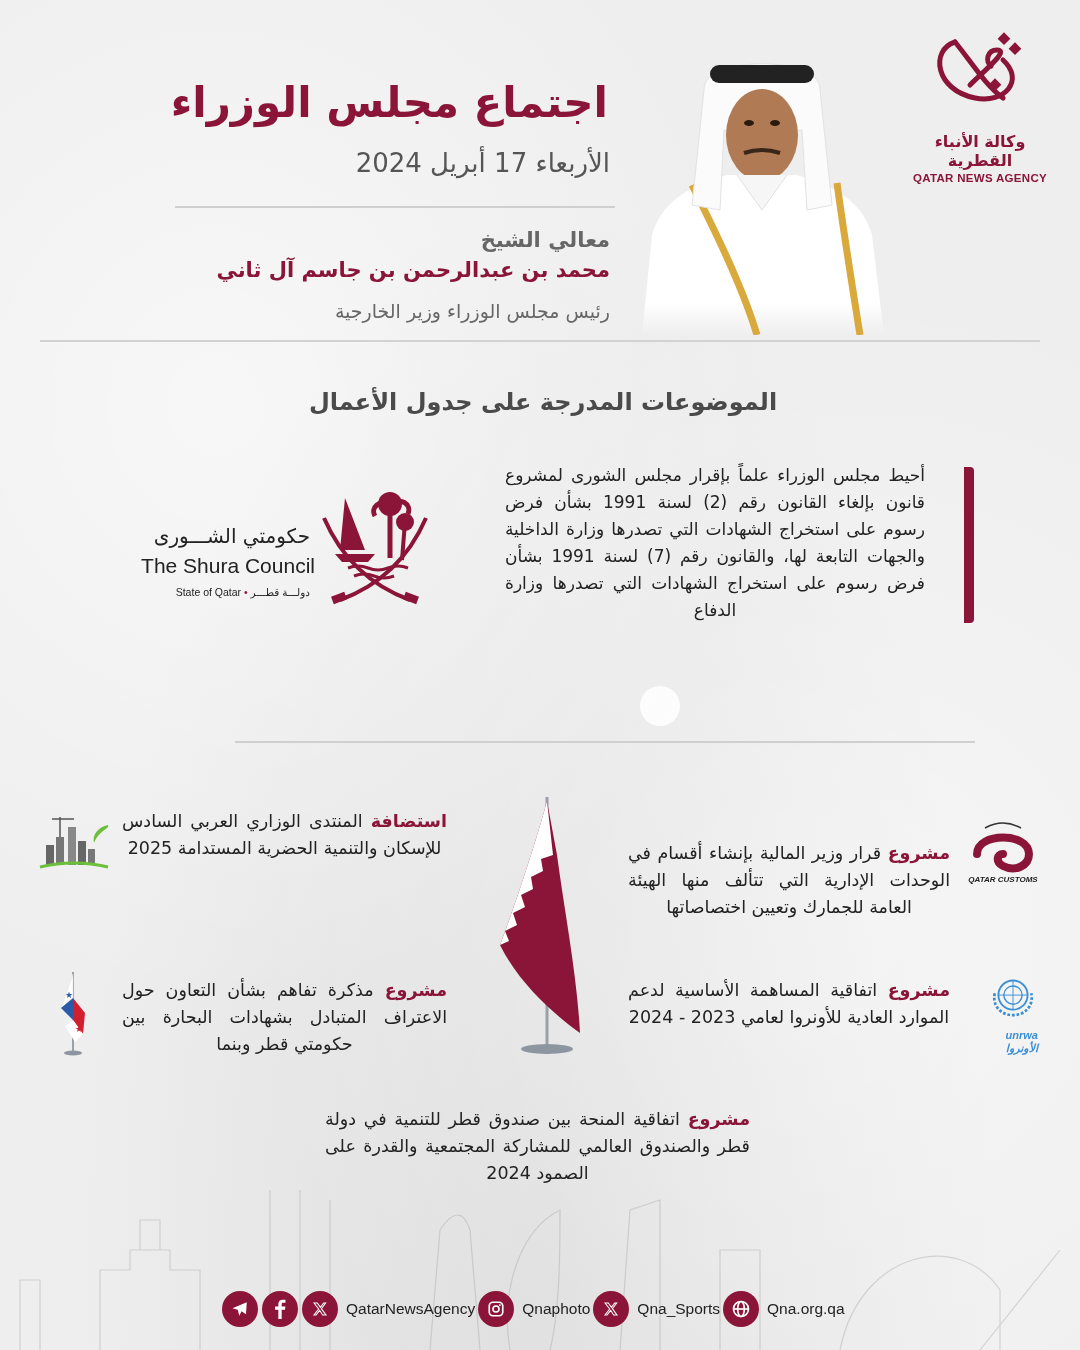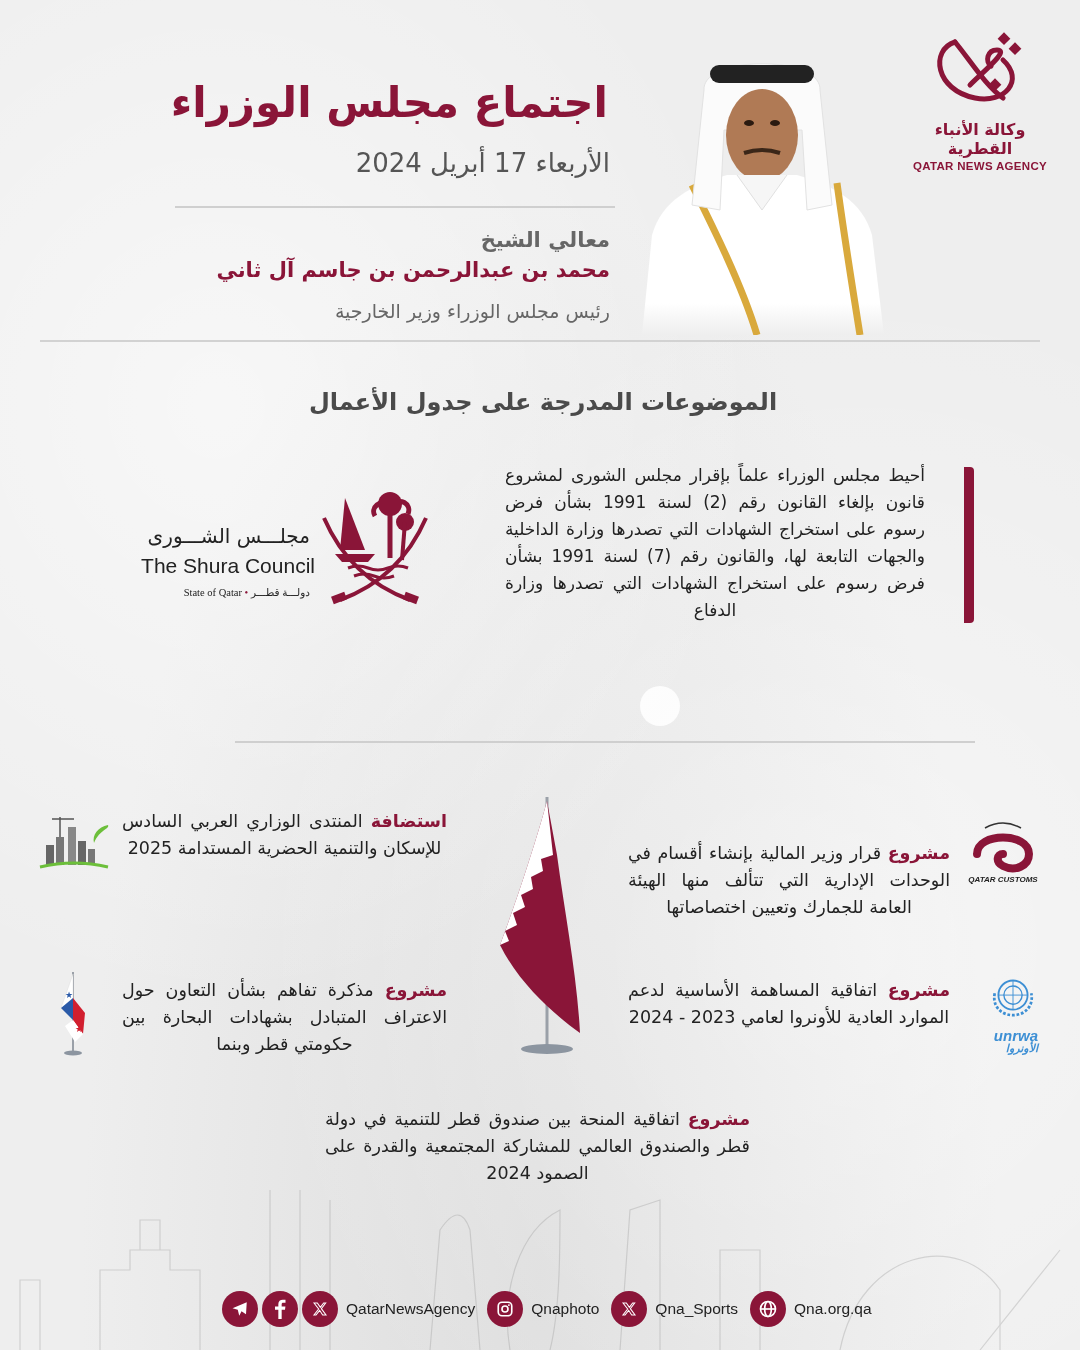--- a/index.html
+++ b/index.html
@@ -12,21 +12,21 @@
       radial-gradient(ellipse at 80% 70%, rgba(255,255,255,0.45) 0%, rgba(255,255,255,0) 50%),
       radial-gradient(ellipse at 50% 95%, rgba(210,210,210,0.6) 0%, rgba(210,210,210,0) 60%);
     position: relative;
     color: #2b2b2b;
   }
   .abs { position: absolute; }
 
   
   .qna-logo { left: 905px; top: 30px; width: 150px; height: 130px; text-align: center; }
   .qna-logo svg { display: block; margin: 0 auto; }
-  .qna-logo .ar { font-size: 16px; color: #8a1538; font-weight: bold; direction: rtl; margin-top: 8px; }
+  .qna-logo .ar { font-size: 16px; color: #8a1538; font-weight: bold; direction: rtl; margin-top: 20px; }
   .qna-logo .en { font-family: "Liberation Sans", sans-serif; font-size: 11.5px; color: #8a1538; font-weight: bold; letter-spacing: 0.3px; margin-top: 2px; }
 
   
   .title { right: 472px; top: 78px; font-size: 42px; font-weight: bold; color: #8a1538; direction: rtl; white-space: nowrap; }
   .date { right: 470px; top: 148px; font-size: 26px; font-weight: normal; color: #555; direction: rtl; white-space: nowrap; }
   .hr-top { left: 175px; top: 206px; width: 440px; height: 2px; background: #cfcfcf; }
   .honorific { right: 470px; top: 228px; font-size: 21px; font-weight: bold; color: #666; direction: rtl; white-space: nowrap; }
   .pm-name { right: 470px; top: 258px; font-size: 21px; font-weight: bold; color: #8a1538; direction: rtl; white-space: nowrap; }
   .pm-role { right: 470px; top: 300px; font-size: 19px; color: #666; direction: rtl; white-space: nowrap; }
 
@@ -36,21 +36,21 @@
 
   .section-title { left: 0; width: 1080px; top: 388px; text-align: center; font-size: 24px; font-weight: bold; color: #4a4a4a; direction: rtl; padding-left: 16px; }
   .section-title span { position: relative; left: -5px; }
 
   
   .accent-bar { left: 964px; top: 467px; width: 10px; height: 156px; background: #8a1538; border-radius: 0 4px 4px 0; }
   .shura-text { left: 505px; top: 462px; width: 420px; font-size: 17px; line-height: 27px; color: #222; direction: rtl; text-align: justify; text-align-last: center; }
   .shura-logo { left: 130px; top: 488px; width: 300px; height: 120px; }
   .shura-logo .ar { position: absolute; right: 120px; top: 36px; font-size: 20px; color: #222; direction: rtl; white-space: nowrap; }
   .shura-logo .en { position: absolute; right: 115px; top: 66px; font-family: "Liberation Sans", sans-serif; font-size: 21px; color: #222; white-space: nowrap; }
-  .shura-logo .sub { position: absolute; right: 120px; top: 98px; font-family: Liberation Serif, serif; font-size: 10.5px; color: #222; white-space: nowrap; }
+  .shura-logo .sub { position: absolute; right: 120px; top: 98px; font-family: Liberation Sans, sans-serif; font-size: 10.5px; color: #222; white-space: nowrap; }
   .shura-logo .sub .dot { color: #8a1538; }
   .shura-logo svg { position: absolute; right: 0; top: 0; }
 
   
   .approved { left: 0; width: 1080px; top: 690px; text-align: center; font-size: 25px; font-weight: bold; color: #8a1538; direction: rtl; }
   .approved .bubble { position: absolute; left: 640px; top: -4px; width: 40px; height: 40px; border-radius: 50%; background: rgba(255,255,255,0.85); z-index: 0; }
   .approved .txt { position: relative; z-index: 1; left: -10px; }
   .hr-approved { left: 235px; top: 741px; width: 740px; height: 2px; background: #cfcfcf; }
 
   
@@ -59,33 +59,33 @@
   .item-customs { left: 628px; top: 808px; width: 322px; margin-top: 32px; }
   .item-forum   { left: 122px; top: 808px; width: 325px; }
   .item-unrwa   { left: 628px; top: 977px; width: 322px; }
   .item-panama  { left: 122px; top: 977px; width: 325px; }
   .item-fund    { left: 325px; top: 1106px; width: 425px; }
 
   .icon-box { display: flex; align-items: flex-end; justify-content: center; font-style: italic; }
   .customs-logo { left: 963px; top: 810px; width: 80px; height: 80px; }
   .city-logo { left: 38px; top: 815px; width: 72px; height: 60px; }
   .unrwa-logo { left: 972px; top: 975px; width: 66px; height: 80px; flex-direction: column; }
-  .unrwa-logo .en { font-family: "Liberation Sans", sans-serif; font-size: 15px; font-weight: bold; color: #3d8fd4; line-height: 13px; margin-top: 12px; }
+  .unrwa-logo .en { font-family: "Liberation Sans", sans-serif; font-size: 11px; font-weight: bold; color: #3d8fd4; line-height: 13px; margin-top: 12px; }
   .unrwa-logo .ar { font-size: 11px; font-weight: bold; color: #3d8fd4; line-height: 13px; direction: rtl; }
   .panama-flag { left: 55px; top: 968px; width: 45px; height: 90px; }
   .qatar-flag { left: 495px; top: 795px; width: 110px; height: 262px; }
 
   
   .skyline { left: 0; top: 1190px; width: 1080px; height: 160px; opacity: 0.35; }
 
   
   .footer { left: 222px; top: 1290px; height: 38px; display: flex; align-items: center; }
   .circ { width: 36px; height: 36px; border-radius: 50%; background: #8a1538; display: flex; align-items: center; justify-content: center; margin-right: 4px; }
   .circ svg { display: block; }
-  .handle { font-family: "Liberation Sans", sans-serif; font-size: 15.5px; color: #222; margin: 0 12px 0 4px; white-space: nowrap; }
+  .handle { font-family: "Liberation Sans", sans-serif; font-size: 15.5px; color: #222; margin: 0 3px 0 4px; white-space: nowrap; }
 </style>
 </head>
 <body>
 
 <div class="abs qna-logo">
   <svg width="110" height="82" viewBox="0 0 110 82">
     <path d="M30 12 C 5 20, 10 60, 50 68 C 80 74, 100 50, 78 30" fill="none" stroke="#8a1538" stroke-width="5" stroke-linecap="round"></path>
     <path d="M30 12 C 45 30, 60 55, 78 68 M45 55 C 60 40, 85 20, 72 20 C 62 20, 60 32, 66 36" fill="none" stroke="#8a1538" stroke-width="5" stroke-linecap="round"></path>
     <rect x="75" y="4" width="9" height="9" fill="#8a1538" transform="rotate(45 79 8)"></rect>
     <rect x="86" y="14" width="9" height="9" fill="#8a1538" transform="rotate(45 90 18)"></rect>
@@ -147,21 +147,21 @@
     <line x1="85" y1="34" x2="82" y2="72" stroke="#8a1538" stroke-width="4"></line>
 
     <path d="M28 80 Q38 76 48 80 T68 80 T88 80" stroke="#8a1538" stroke-width="3" fill="none"></path>
     <path d="M34 88 Q44 84 54 88 T74 88" stroke="#8a1538" stroke-width="3" fill="none"></path>
 
     <path d="M4 30 Q30 90 90 112" stroke="#8a1538" stroke-width="4" fill="none"></path>
     <path d="M106 30 Q80 90 20 112" stroke="#8a1538" stroke-width="4" fill="none"></path>
     <rect x="12" y="106" width="14" height="8" fill="#8a1538" transform="rotate(-20 19 110)"></rect>
     <rect x="84" y="106" width="14" height="8" fill="#8a1538" transform="rotate(20 91 110)"></rect>
   </svg>
-  <div class="ar">مجلـــس الشـــورى</div>
+  <div class="ar">حكومتي الشـــورى</div>
   <div class="en">The Shura Council</div>
   <div class="sub">
     <span>State of Qatar</span>
     <span class="dot">•</span>
     <span>دولـــة قطـــر</span>
   </div>
 </div>
 
 <div class="abs approved">
   <span class="bubble"></span>

